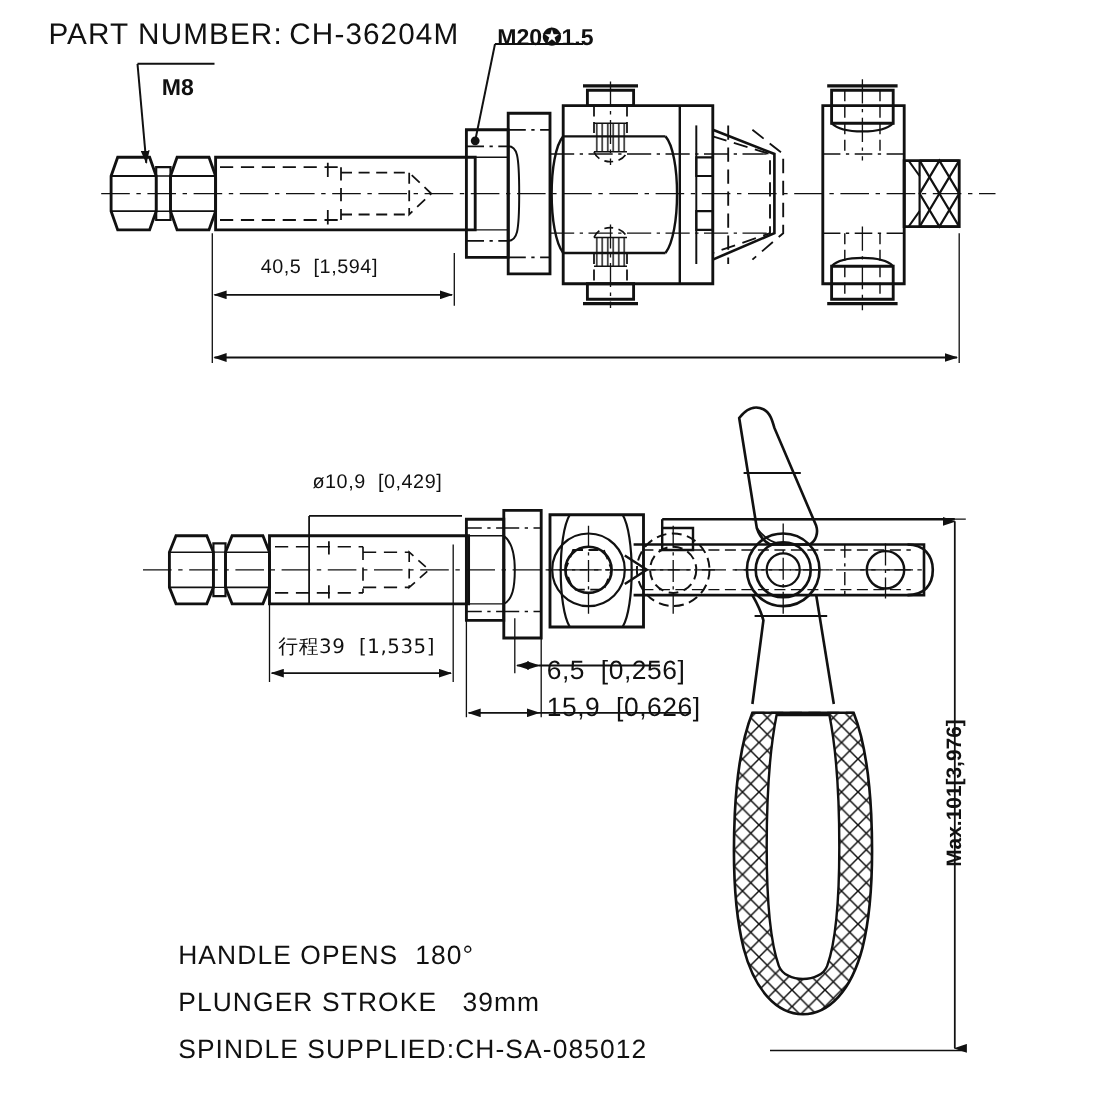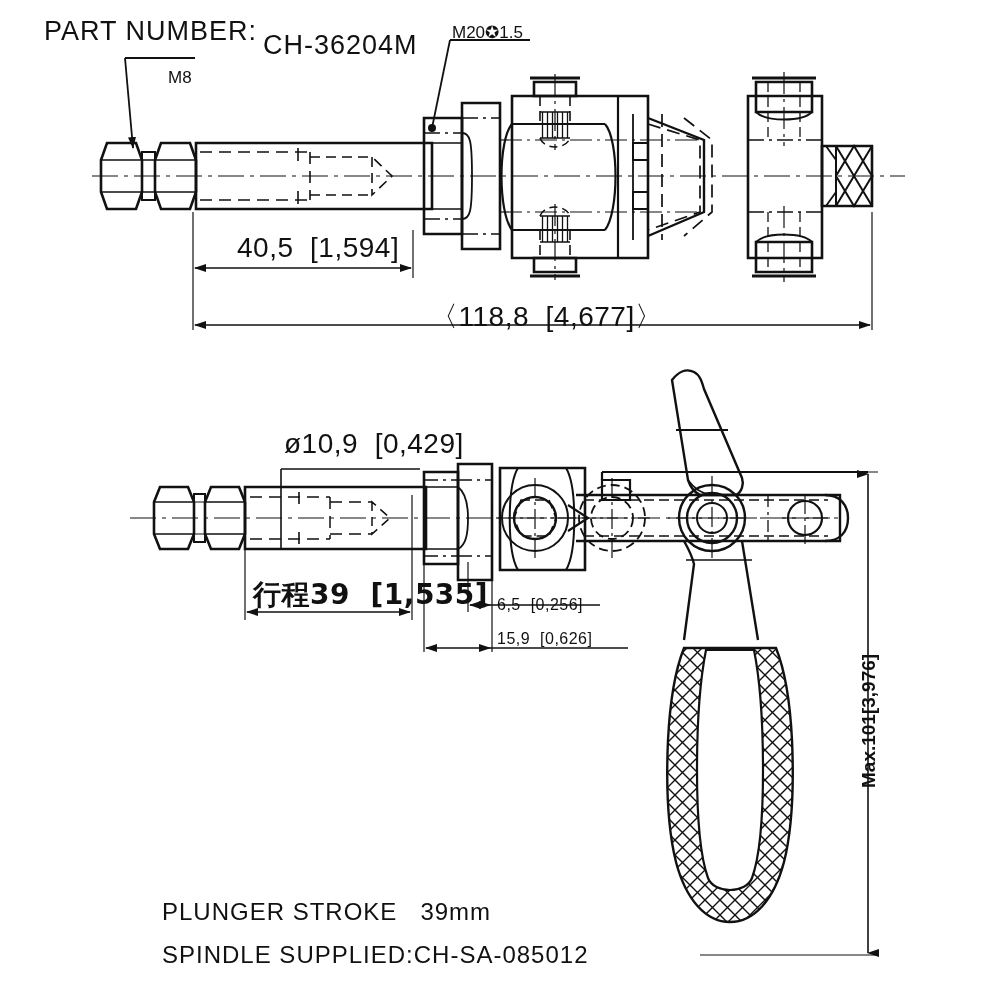--- a/index.html
+++ b/index.html
@@ -21,32 +21,32 @@
     top: 0;
   }
   .txt {
     position: absolute;
     color: #111111;
     font-family: "Liberation Sans", sans-serif;
     white-space: pre;
     letter-spacing: 0.5px;
   }
   .t-title   { font-size: 27px; letter-spacing: 1px; }
-  .t-lead    { font-size: 17px; font-weight: 400; letter-spacing: 0px; }
-  .t-dim     { font-size: 28px; letter-spacing: 0.5px; }
-  .t-dim-sm  { font-size: 16px; letter-spacing: 0.5px; }
+  .t-lead    { font-size: 21px; font-weight: 700; letter-spacing: 0px; }
+  .t-dim     { font-size: 18px; letter-spacing: 0.5px; }
+  .t-dim-sm  { font-size: 24px; letter-spacing: 0.5px; }
   .t-note    { font-size: 24px; letter-spacing: 1px; }
   .t-vert {
     font-size: 19px;
     font-weight: 600;
     transform-origin: 0 0;
     transform: rotate(-90deg);
     letter-spacing: 0px;
   }
-  .cjk { font-family: "DejaVu Sans", sans-serif; font-weight: 700; }
+  .cjk { font-family: "DejaVu Sans", sans-serif; font-weight: 400; }
 </style>
 </head>
 <body>
 
 <div id="sheet">
 
   <svg width="1000" height="1000" viewBox="0 0 1000 1000">
     <defs>
       <marker id="ar-r" markerWidth="12" markerHeight="8" refX="11" refY="4" orient="auto" markerUnits="userSpaceOnUse">
         <path d="M0,0 L12,4 L0,8 z" fill="#111"></path>
@@ -364,36 +364,36 @@
         <g stroke-width="1.2">
           <path d="M760,472 L878,472"></path>
           <path d="M700,955 L878,955"></path>
         </g>
         <path d="M868,474 L868,953" stroke-width="1.6" marker-start="url(#ar-u)" marker-end="url(#ar-d)"></path>
       </g>
     </g>
   </svg>
 
   <div class="txt t-title" style="left:44px; top:16px;">PART NUMBER:</div>
-  <div class="txt t-title" style="left:263px; top:30px;">CH-36204M</div>
-
-  <div class="txt t-lead" style="left:168px; top:68px;">M8</div>
+  <div class="txt t-title" style="left:263px; top:16px;">CH-36204M</div>
+
+  <div class="txt t-lead" style="left:147px; top:68px;">M8</div>
 
   <div class="txt t-lead" style="left:452px; top:22px;">M20✪1.5</div>
 
   <div class="txt t-dim" style="left:237px; top:232px;">40,5  [1,594]</div>
 
-  <div class="txt t-dim" style="left:430px; top:298px;">〈118,8  [4,677]〉</div>
 
   <div class="txt t-dim" style="left:272px; top:428px;margin-left:12px;">ø10,9  [0,429]</div>
 
   <div class="txt t-dim cjk" style="left:253px; top:576px;">行程39  [1,535]</div>
 
   <div class="txt t-dim-sm" style="left:497px; top:596px;">6,5  [0,256]</div>
 
   <div class="txt t-dim-sm" style="left:497px; top:630px;">15,9  [0,626]</div>
 
   <div class="txt t-vert" style="left:858px; top:788px;">Max.101[3,976]</div>
 
+  <div class="txt t-note" style="left:162px; top:855px;">HANDLE OPENS  180°</div>
   <div class="txt t-note" style="left:162px; top:898px;">PLUNGER STROKE   39mm</div>
   <div class="txt t-note" style="left:162px; top:941px;text-align:right;">SPINDLE SUPPLIED:CH-SA-085012</div>
 
 </div>
 
 </body></html>

